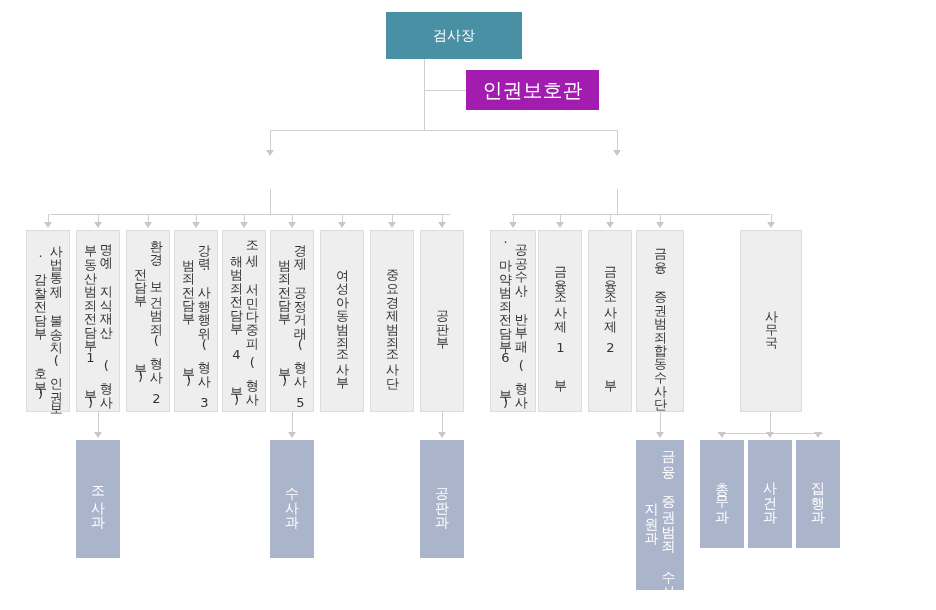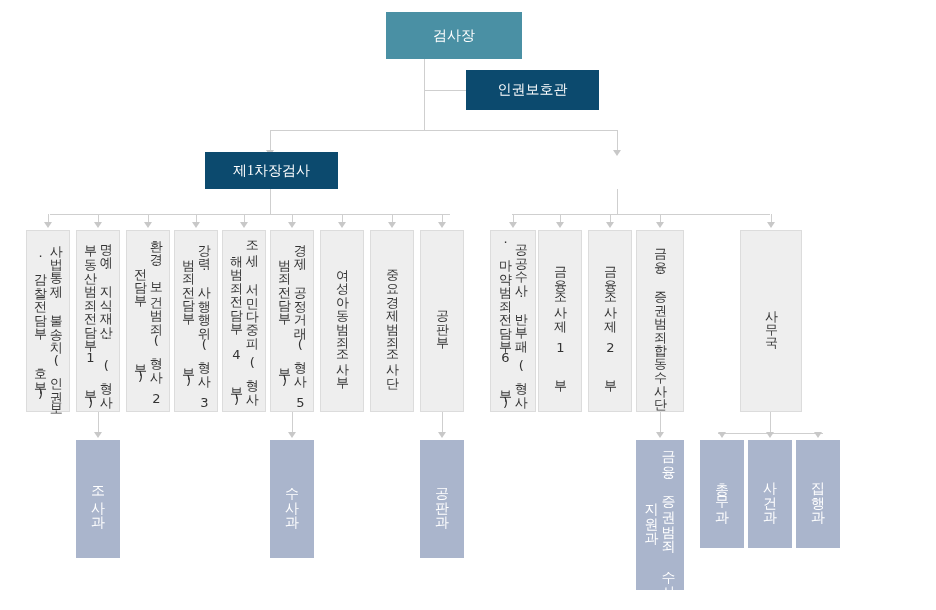--- a/index.html
+++ b/index.html
@@ -25,21 +25,21 @@
   .node.h{ writing-mode:horizontal-tb; }
   
   .node.v{
     writing-mode:vertical-rl;
     text-orientation:upright;
     letter-spacing:0.5px;
   }
 
   
   .lvl-top{ background:#4a90a4; color:#ffffff; font-size:14px; }
-  .lvl-mid{ background:#0c4a6e; color:#ffffff; font-size:14px;font-family:Liberation Serif, serif; }
+  .lvl-mid{ background:#a21caf; color:#ffffff; font-size:20px; }
   .lvl-dept{
     background:#eeeeee;
     border:1px solid #dcdcdc;
     color:#333333;
     font-size:13px;
   }
   .lvl-sub{ background:#aab5cc; color:#ffffff; font-size:14px; }
 
   
   .ln{ position:absolute; background:#cfcfcf; }
@@ -76,21 +76,20 @@
   <div class="ln v" style="left:617px;top:189px;height:25px;"></div>
   <div class="ln h" style="left:512px;top:214px;width:258px;"></div>
 
   <div class="ln v" style="left:770px;top:411px;height:22px;"></div>
   <div class="ln h" style="left:718px;top:433px;width:105px;"></div>
 
   <div class="node h lvl-top" style="left:360px;top:12px;width:136px;height:47px;margin-left:26px;">검사장</div>
 
   <div class="node h lvl-mid" style="left:466px;top:70px;width:133px;height:40px;">인권보호관</div>
 
-  <div class="node h lvl-mid" style="left:205px;top:152px;width:133px;height:37px;">제1차장검사</div>
 
 
   <div id="gen">
       <div class="ln v" style="left:48px;top:214px;height:10px;"></div>
       <div class="arrow" style="left:44px;top:222px;"></div>
       <div class="node v lvl-dept" style="left:26px;top:230px;width:44px;height:182px;">
         <span>사법통제·불송치·감찰전담부</span>
         <span>(인권보호부)</span>
       </div>
       <div class="ln v" style="left:98px;top:214px;height:10px;"></div>

